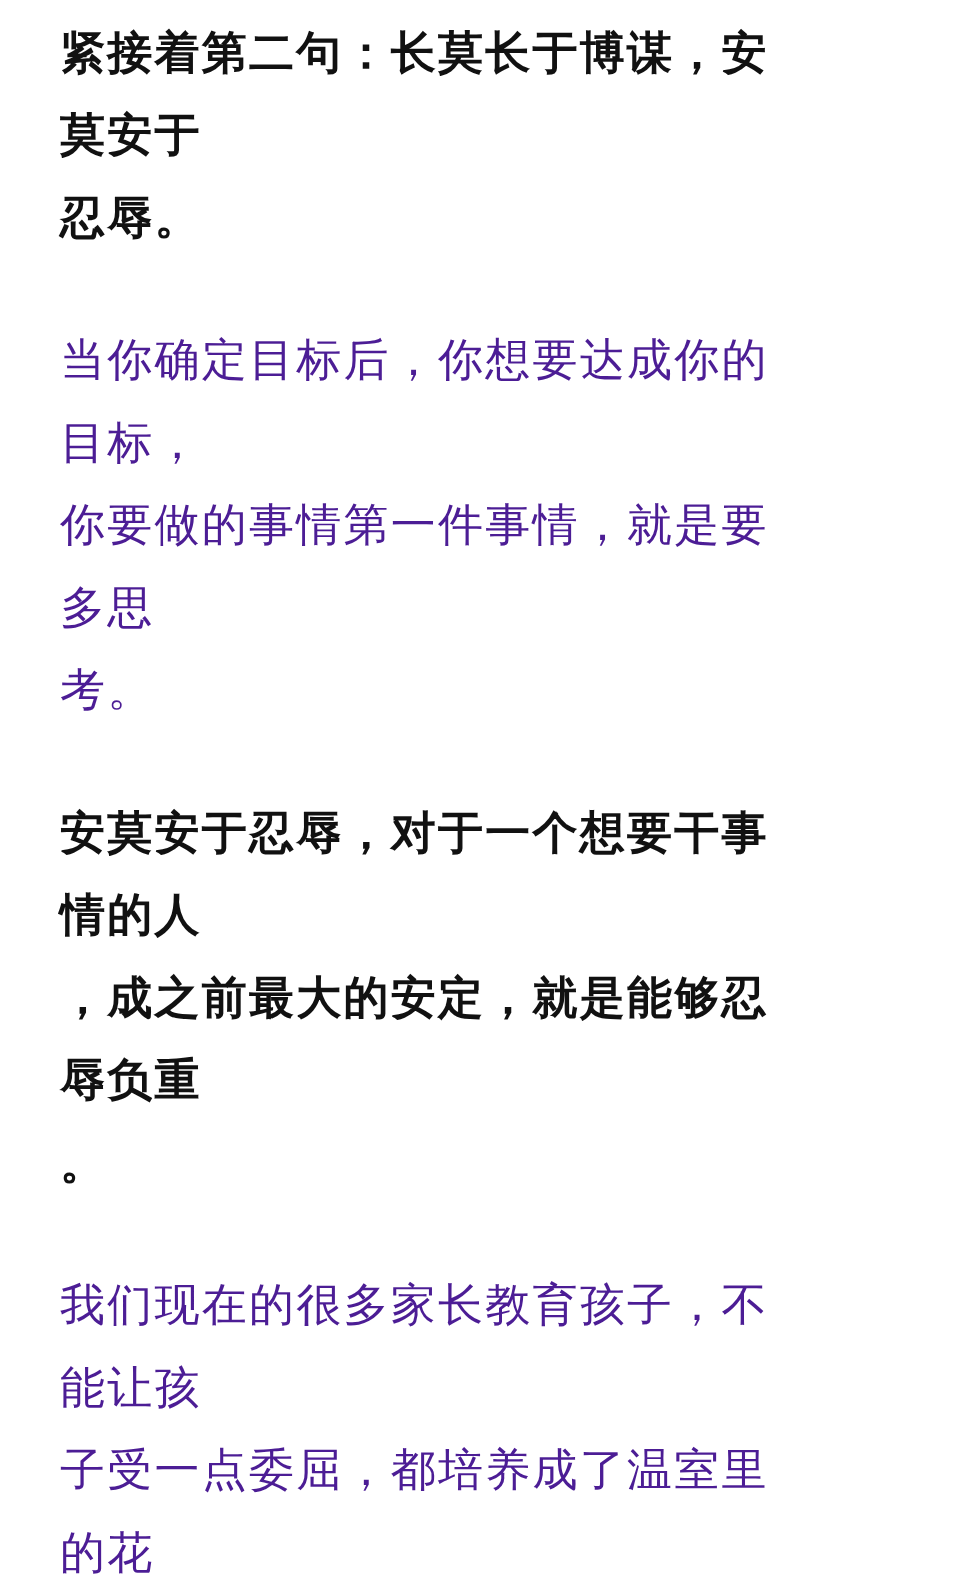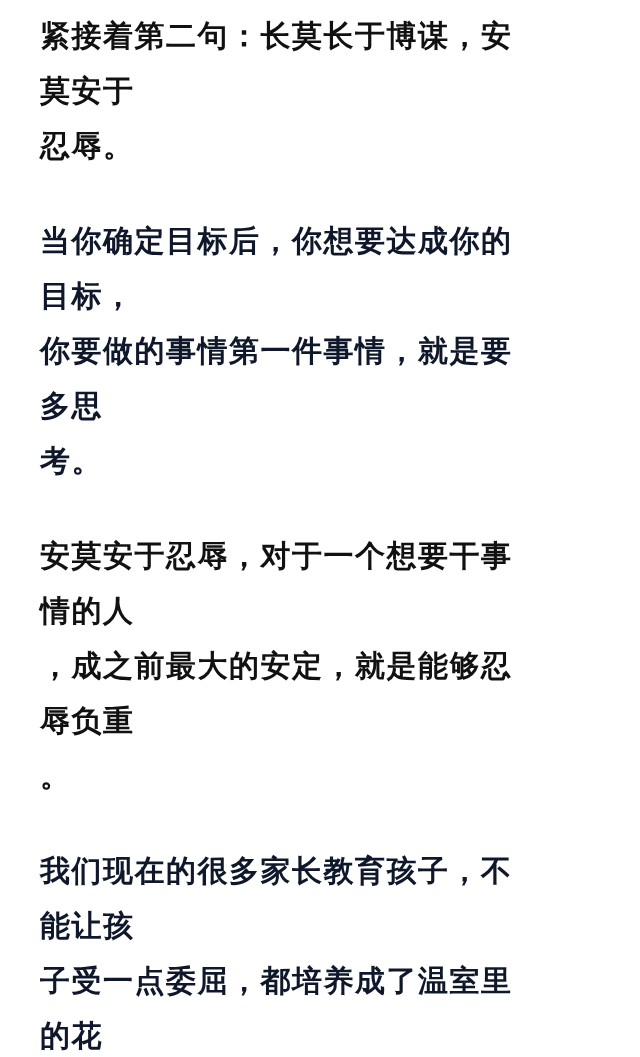--- a/index.html
+++ b/index.html
@@ -14,25 +14,25 @@
   }
   .article-body {
     width: 552px;
     padding: 8px 32px 0 40px;
     background: #ffffff;
   }
   .para {
     font-size: 30px;
     line-height: 55px;
     letter-spacing: 1.5px;
-    color: #0f172a;
+    color: #4c1d95;
     white-space: pre-line;
     word-break: break-all;
     margin: 0 0 40px 0;
-    font-weight: 700;
+    font-weight: 400;
   }
   .para.bold {
     font-weight: 700;
     color: #111111;
   }
   .para:last-child {
     margin-bottom: 0;
   }
 </style>
 </head>

